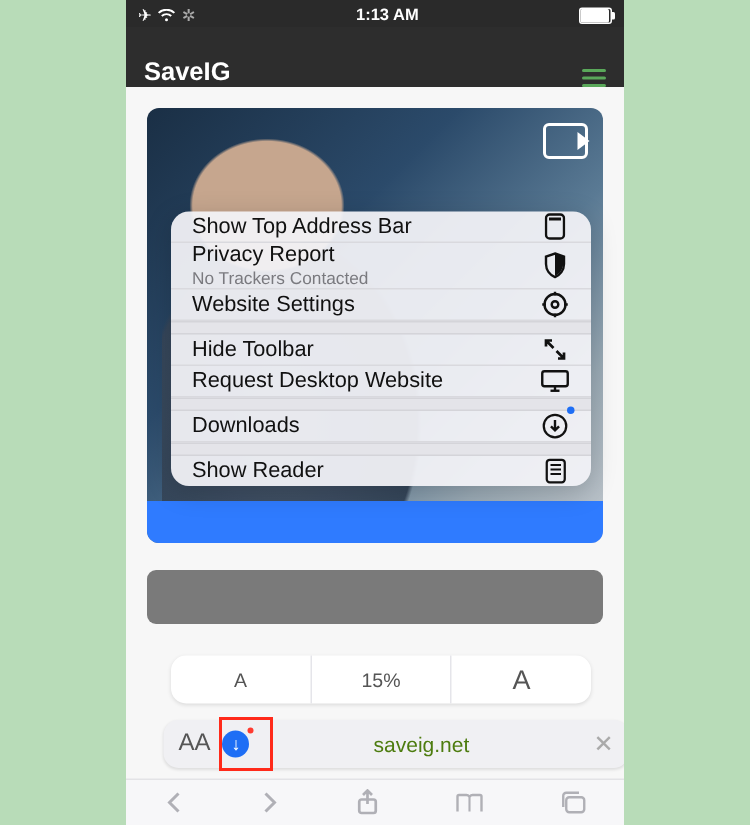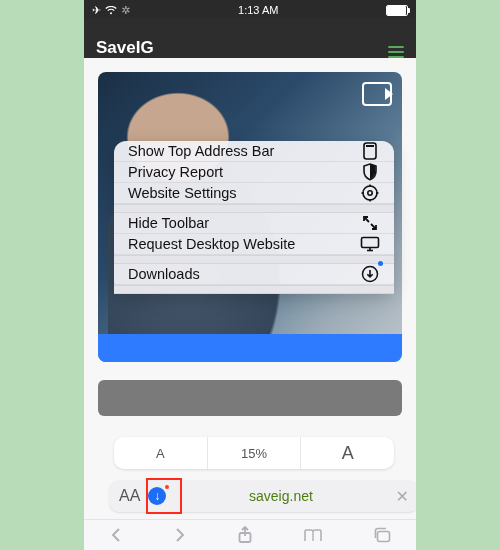--- a/index.html
+++ b/index.html
@@ -1,20 +1,20 @@
 <!DOCTYPE html>
 <html><head>
 <meta charset="utf-8">
 <style>
   html,body{margin:0;padding:0;width:500px;height:550px;background:#b8dcb8;font-family:-apple-system,Helvetica,Arial,sans-serif;overflow:hidden}
   .phone{position:absolute;left:84px;top:0;width:332px;height:550px;background:#f7f7f7;overflow:hidden}
   
   .status{height:16px;background:#2a2a2a;color:#fff;display:flex;justify-content:space-between;align-items:center;font-size:11px;padding:2px 8px 0}
   .status .left,.status .right{display:flex;gap:4px;align-items:center}
-  .status .time{font-weight:400}
+  .status .time{font-weight:700}
   .battery{width:20px;height:9px;border:1px solid #fff;border-radius:2px;position:relative}
   .battery:after{content:"";position:absolute;right:-3px;top:2px;width:2px;height:5px;background:#fff;border-radius:0 1px 1px 0}
   .battery i{display:block;height:100%;width:95%;background:#fff;border-radius:1px}
   
   .sitehdr{height:40px;background:#2d2d2d;color:#fff;display:flex;align-items:flex-end;justify-content:space-between;padding:0 12px}
   .sitehdr .brand{font-weight:700;font-size:17px}
   .hamb{display:flex;flex-direction:column;gap:3px}
   .hamb span{width:16px;height:2px;background:#5aa85a;border-radius:1px}
   
   .hero{margin:14px 14px 0;height:290px;border-radius:8px;position:relative;overflow:hidden;
@@ -98,20 +98,21 @@
       <span class="iconbox">
         <svg width="14" height="18" viewBox="0 0 14 18">
             <rect x="1" y="1" width="12" height="16" rx="2.5" fill="none" stroke="#111" stroke-width="1.6"></rect>
             <rect x="3" y="3" width="8" height="2" fill="#111"></rect>
           </svg>
       </span>
     </div>
     <div class="mitem">
       <span>
         <span>Privacy Report</span>
+        <span class="sub">No Trackers Contacted</span>
       </span>
       <span class="iconbox">
         <svg width="16" height="18" viewBox="0 0 16 18">
             <path d="M8 1l6 2v5c0 4-2.6 7.3-6 8.7C4.6 15.3 2 12 2 8V3z" fill="none" stroke="#111" stroke-width="1.6"></path>
             <path d="M8 1.2l5.4 1.8v5c0 3.6-2.3 6.6-5.4 8z" fill="#111"></path>
           </svg>
       </span>
     </div>
     <div class="mitem">
       <span>Website Settings</span>
@@ -152,20 +153,31 @@
       <span>Downloads</span>
       <span class="iconbox" style="position:relative">
         <svg width="18" height="18" viewBox="0 0 18 18">
             <circle cx="9" cy="9" r="7.5" fill="none" stroke="#111" stroke-width="1.5"></circle>
             <path d="M9 5v6M6.3 9.2L9 11.9l2.7-2.7" fill="none" stroke="#111" stroke-width="1.6"></path>
           </svg>
         <span style="position:absolute;right:-3px;top:-3px;width:5px;height:5px;background:#1e6ef5;border-radius:50%"></span>
       </span>
     </div>
     <div class="sep"></div>
+    <div class="mitem">
+      <span>Show Reader</span>
+      <span class="iconbox">
+        <svg width="15" height="18" viewBox="0 0 15 18">
+            <rect x="1.5" y="1.5" width="12" height="15" rx="2" fill="none" stroke="#111" stroke-width="1.5"></rect>
+            <line x1="4" y1="5" x2="11" y2="5" stroke="#111" stroke-width="1.4"></line>
+            <line x1="4" y1="8" x2="11" y2="8" stroke="#111" stroke-width="1.4"></line>
+            <line x1="4" y1="11" x2="11" y2="11" stroke="#111" stroke-width="1.4"></line>
+          </svg>
+      </span>
+    </div>
   </div>
 
   <div class="zoomrow">
     <div class="smA">A</div>
     <div class="zlbl">15%</div>
     <div class="bgA">A</div>
   </div>
 
   <div class="urlbar">
     <span class="aa">AA</span>

